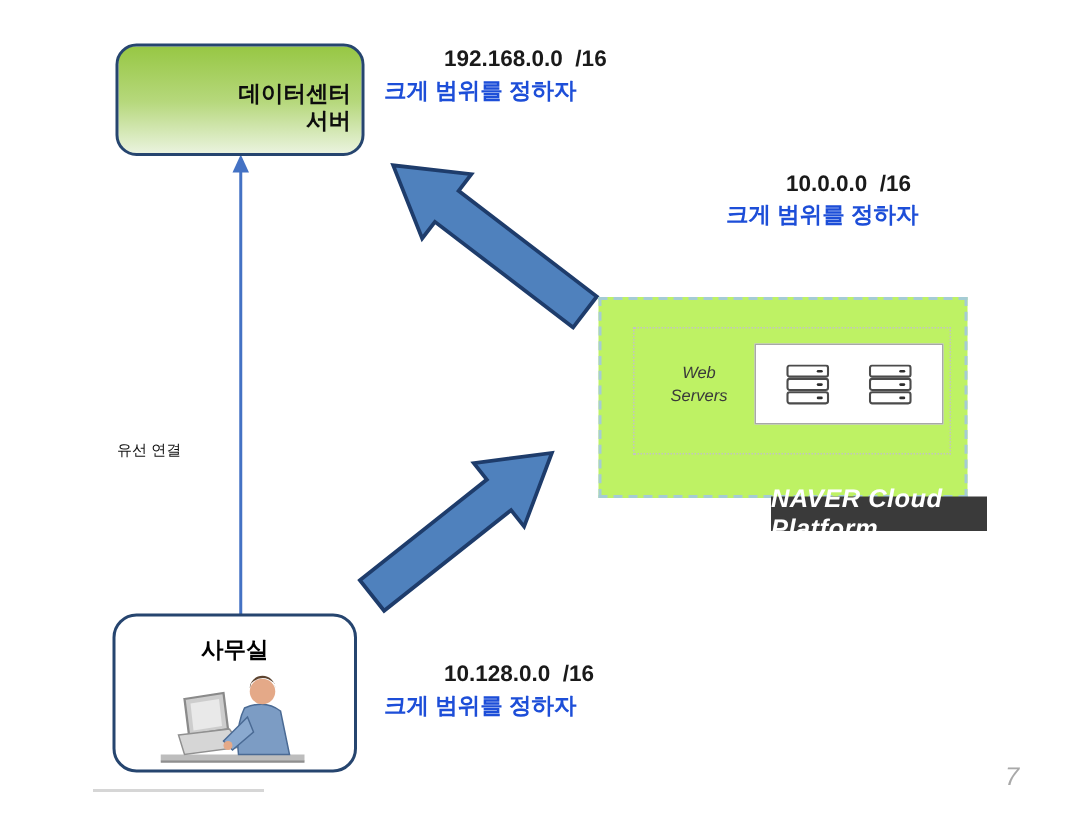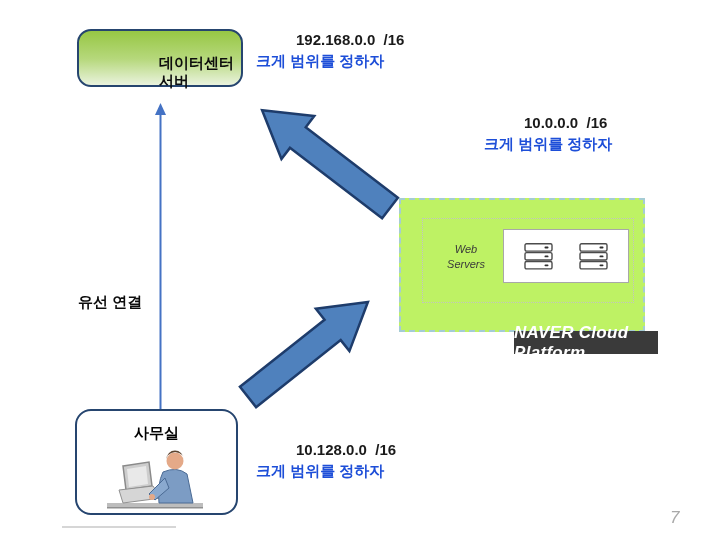--- a/index.html
+++ b/index.html
@@ -12,36 +12,37 @@
 
   
   .connector-layer { position:absolute; left:0; top:0; width:720px; height:549px; }
   .block-arrow { fill:#4f81bd; stroke:#1e3c6b; stroke-width:2.5; }
   .conn-line { stroke:#4472c4; stroke-width:2; }
   .conn-head { fill:#4472c4; }
 
   
   .node { position:absolute; border:2.5px solid #26456f; box-sizing:border-box; }
   .node-datacenter {
-    left:77px; top:29px; width:166px; height:58px; border-radius:14px;
+    left:77px; top:29px; width:166px; height:75px; border-radius:14px;
     background:linear-gradient(to bottom, #97c744 0%, #b6d87c 52%, #eaf3de 100%);
+    text-align:right;
   }
   .dc-label { position:absolute; left:80px; top:23px; font-size:15px; font-weight:700; line-height:1.22; color:#0d0d0d; }
   .node-office { left:75px; top:409px; width:163px; height:106px; border-radius:16px; background:#ffffff; }
   .office-label { position:absolute; left:0; top:13px; width:100%; text-align:center; font-size:15px; font-weight:700; color:#000000; }
   .person-svg { position:absolute; left:30px; top:39px; }
 
   
   .ann { position:absolute; line-height:1.28; }
   .ann-datacenter { left:256px; top:30px; }
   .ann-cloud { left:484px; top:113px; }
   .ann-office { left:256px; top:440px; }
   .cidr { font-size:15px; font-weight:600; color:#1a1a1a; }
   .note { font-size:15px; font-weight:700; color:#1d4ed8; margin-top:2px; }
-  .link-label { position:absolute; left:78px; top:293px; font-size:15px; font-weight:700; color:#0d0d0d; }
+  .link-label { position:absolute; left:78px; top:293px; font-size:10px; font-weight:400; color:#0d0d0d; }
 
   
   .cloud-outer { position:absolute; left:399px; top:198px; width:246px; height:134px;
     border:2px dashed #a5ccd4; box-sizing:border-box; background:#bef264;font-style:italic; }
   .cloud-inner { position:absolute; left:21px; top:18px; width:212px; height:85px;
     border:1.5px dotted #c2c2c2; box-sizing:border-box; }
   .ws-label { position:absolute; left:12px; top:23px; width:62px; text-align:center;
     font-size:11px; color:#3a3a3a; line-height:1.35; }
   .rack-box { position:absolute; left:80px; top:10px; width:126px; height:54px;
     border:1.5px solid #a8a8a8; box-sizing:border-box;

